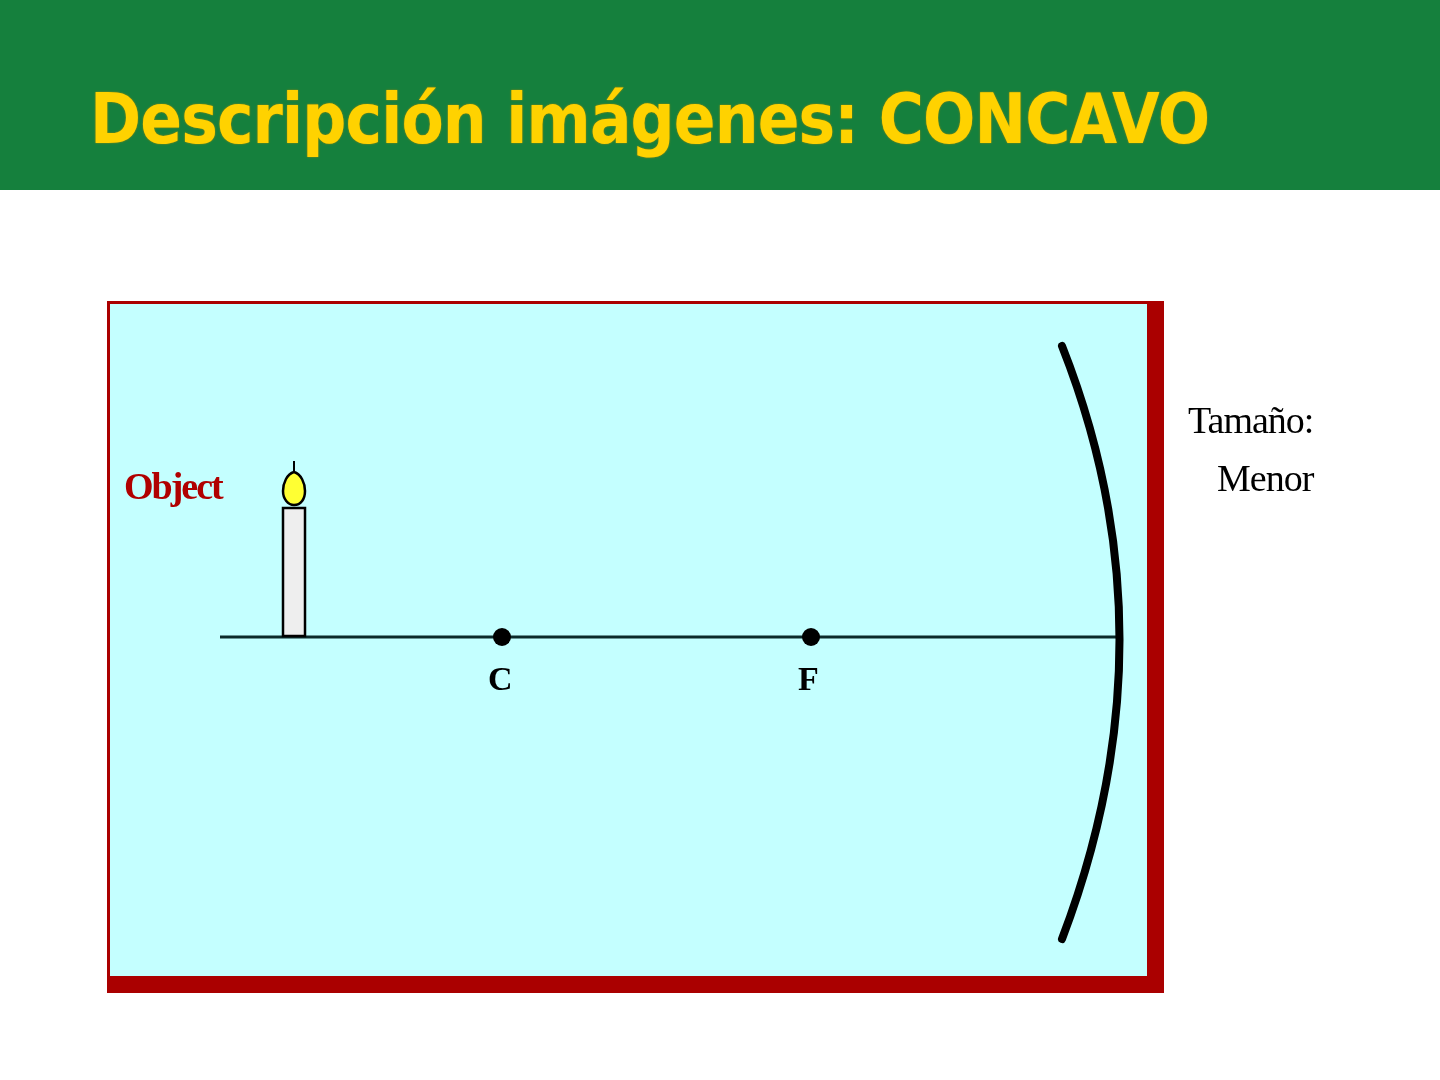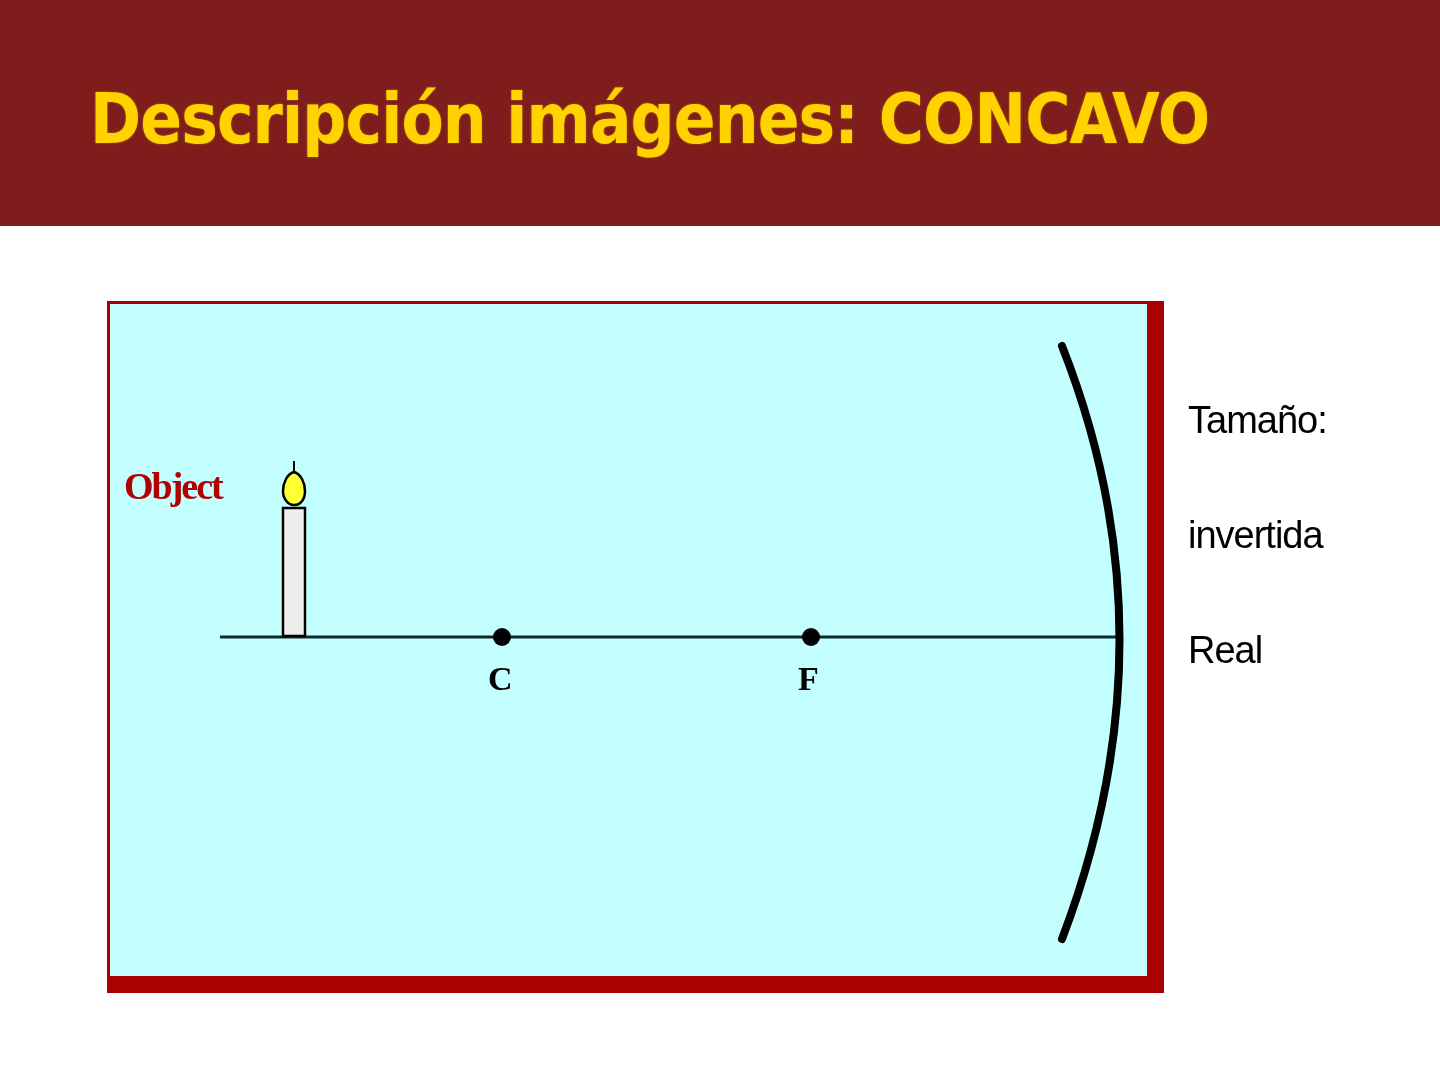--- a/index.html
+++ b/index.html
@@ -2,22 +2,22 @@
 <html><head>
   <meta charset="utf-8">
   <style>
     html, body { margin: 0; padding: 0; }
     body {
       width: 1440px; height: 1080px; position: relative; overflow: hidden;
       background: #ffffff;
       font-family: "DejaVu Sans", sans-serif;
     }
     .title-bar {
-      position: absolute; left: 0; top: 0; width: 1440px; height: 226px;
-      background: #7f1d1d;
+      position: absolute; left: 0; top: 0; width: 1440px; height: 190px;
+      background: #15803d;
     }
     .title {
       position: absolute; left: 90px; top: 78px;
       font-family: "DejaVu Sans", sans-serif;
       font-size: 70px; font-weight: bold; letter-spacing: -1px;
       color: #ffd200; white-space: nowrap;
       text-shadow: 0 0 2px #b88a00;
       transform: scaleX(0.88); transform-origin: left top;
     }
     .diagram {
@@ -27,21 +27,21 @@
     .svg-label-object {
       font-family: "Liberation Serif", serif; font-weight: bold; font-size: 38px;
       fill: #b00000; letter-spacing: -2px;
     }
     .svg-label-point {
       font-family: "Liberation Serif", serif; font-weight: bold; font-size: 34px;
       fill: #000000;
     }
     .desc {
       position: absolute; left: 1188px; top: 392px;
-      font-family: Liberation Sans, sans-serif; font-size: 38px; line-height: 57.5px;
+      font-family: Liberation Serif, serif; font-size: 38px; line-height: 57.5px;
       color: #000000; letter-spacing: -1px;
     }
     .desc .line { display: block; white-space: nowrap; }
     .desc .indent { padding-left: 29px; }
     .desc .gap { display: block; height: 57.5px; }
   </style>
 </head>
 <body>
 
 <div class="title-bar">
@@ -73,17 +73,16 @@
       <circle cx="704" cy="336" r="9" fill="#000"></circle>
       <text x="691" y="389" class="svg-label-point">F</text>
     </g>
 
     <path d="M955 45 Q 1070 336, 955 638" fill="none" stroke="#000" stroke-width="8" stroke-linecap="round"></path>
   </svg>
 </div>
 
 <div class="desc">
   <span class="line">Tamaño:</span>
+  <span class="line indent">Menor</span>
   <span class="gap"></span>
-  <span class="line">invertida</span>
   <span class="gap"></span>
-  <span class="line">Real</span>
 </div>
 
 </body></html>

